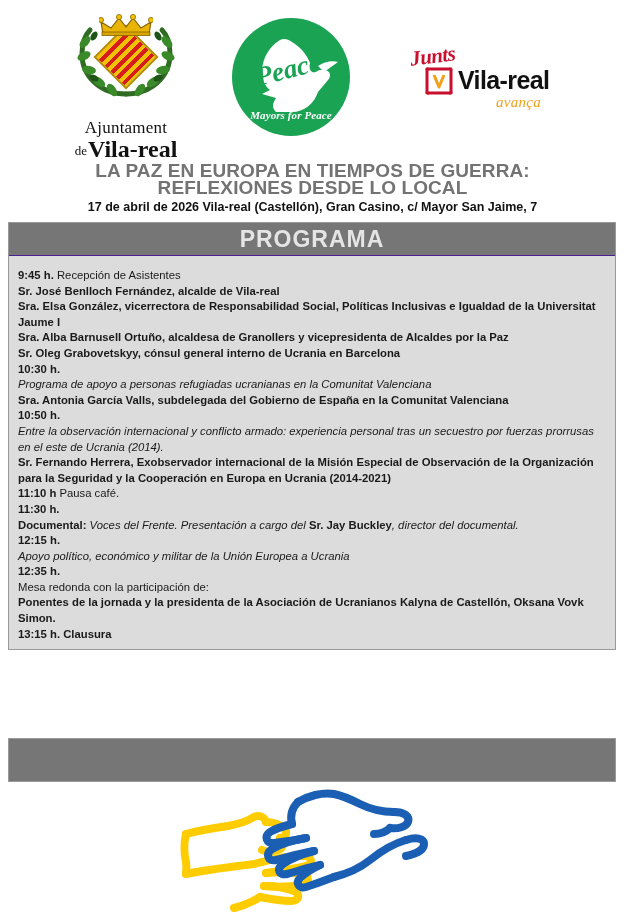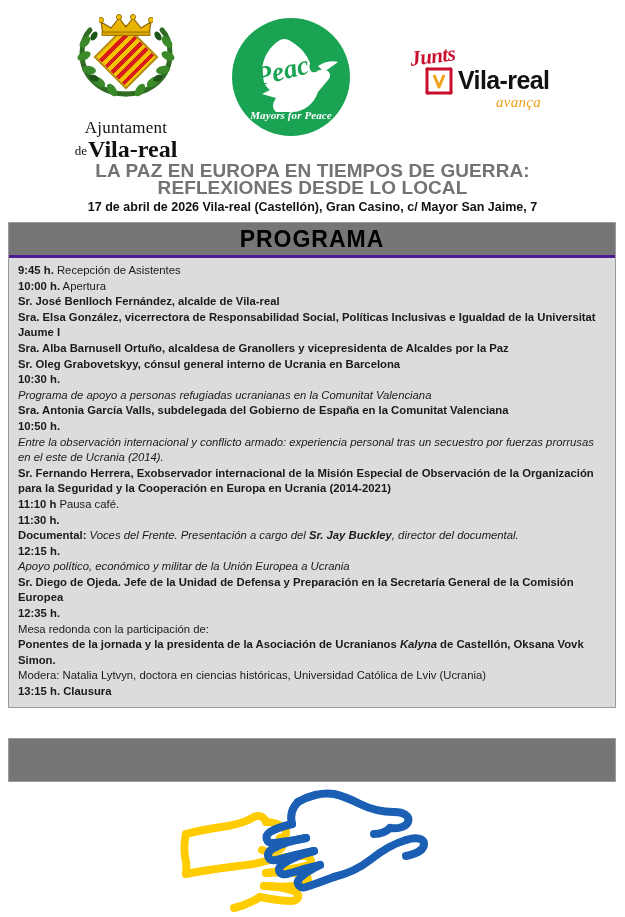--- a/index.html
+++ b/index.html
@@ -186,39 +186,39 @@
     top: 222px;
     width: 608px;
     border: 1px solid #9a9a9a;
     box-sizing: border-box;
   }
   .program-header {
     background: #767676;
     height: 32px;
     line-height: 32px;
     text-align: center;
-    color: #000000;
+    color: #e5e5e5;
     font-size: 23px;
     font-weight: bold;
     letter-spacing: 1px;
-    border-bottom: 3px solid #4c1d95;
+    border-bottom: 1px solid #4c1d95;
   }
   .program-body {
     background: #dcdcdc;
-    padding: 5px 9px 7px 9px;
+    padding: 12px 9px 7px 9px;
   }
   .pline {
     font-size: 11.3px;
     line-height: 15.6px;
     color: #1a1a1a;
     white-space: normal;
   }
   .b { font-weight: bold; }
   .i { font-style: italic; }
-  .bi { font-weight: bold; font-style: italic; }
+  .bi { font-weight: bold; }
 
   
   .gray-band {
     position: absolute;
     left: 8px;
     top: 738px;
     width: 608px;
     height: 44px;
     background: #767676;
     border: 1px solid #9a9a9a;
@@ -302,41 +302,38 @@
 <div class="title-block">
   <div class="title-line">LA PAZ EN EUROPA EN TIEMPOS DE GUERRA:</div>
   <div class="title-line">REFLEXIONES DESDE LO LOCAL</div>
   <div class="title-date">17 de abril de 2026 Vila-real (Castellón), Gran Casino, c/ Mayor San Jaime, 7</div>
 </div>
 
 <div class="program-box">
   <div class="program-header">PROGRAMA</div>
   <div class="program-body" id="program-body">
       <div class="pline"><span class="b">9:45 h.</span><span> Recepción de Asistentes</span></div>
-      <div class="pline"><span class="b">10:00 h.</span><span> Apertura</span></div>
       <div class="pline"><span class="b">Sr. José Benlloch Fernández, alcalde de Vila-real</span></div>
       <div class="pline"><span class="b">Sra. Elsa González, vicerrectora de Responsabilidad Social, Políticas Inclusivas e Igualdad de la Universitat Jaume I</span></div>
       <div class="pline"><span class="b">Sra. Alba Barnusell Ortuño, alcaldesa de Granollers y vicepresidenta de Alcaldes por la Paz</span></div>
       <div class="pline"><span class="b">Sr. Oleg Grabovetskyy, cónsul general interno de Ucrania en Barcelona</span></div>
       <div class="pline"><span class="b">10:30 h.</span></div>
       <div class="pline"><span class="i">Programa de apoyo a personas refugiadas ucranianas en la Comunitat Valenciana</span></div>
       <div class="pline"><span class="b">Sra. Antonia García Valls, subdelegada del Gobierno de España en la Comunitat Valenciana</span></div>
       <div class="pline"><span class="b">10:50 h.</span></div>
       <div class="pline"><span class="i">Entre la observación internacional y conflicto armado: experiencia personal tras un secuestro por fuerzas prorrusas en el este de Ucrania (2014).</span></div>
       <div class="pline"><span class="b">Sr. Fernando Herrera, Exobservador internacional de la Misión Especial de Observación de la Organización para la Seguridad y la Cooperación en Europa en Ucrania (2014-2021)</span></div>
       <div class="pline"><span class="b">11:10 h</span><span> Pausa café.</span></div>
       <div class="pline"><span class="b">11:30 h.</span></div>
       <div class="pline"><span class="b">Documental:</span><span class="i"> Voces del Frente.  Presentación a cargo del </span><span class="bi">Sr. Jay Buckley</span><span class="i">, director del documental.</span></div>
       <div class="pline"><span class="b">12:15 h.</span></div>
       <div class="pline"><span class="i">Apoyo político, económico y militar de la Unión Europea a Ucrania</span></div>
-      <div class="pline"><span class="b">Sr. Diego de Ojeda. Jefe de la Unidad de Defensa y Preparación en la Secretaría General de la Comisión Europea</span></div>
       <div class="pline"><span class="b">12:35 h.</span></div>
       <div class="pline"><span>Mesa redonda con la participación de:</span></div>
       <div class="pline"><span class="b">Ponentes de la jornada y la presidenta de la Asociación de Ucranianos </span><span class="bi">Kalyna</span><span class="b"> de Castellón, Oksana Vovk Simon.</span></div>
-      <div class="pline"><span>Modera: Natalia Lytvyn, doctora en ciencias históricas, Universidad Católica de Lviv (Ucrania)</span></div>
       <div class="pline"><span class="b">13:15 h. Clausura</span></div>
     </div>
 </div>
 
 <div class="gray-band"></div>
 
 <div class="handshake">
   <svg width="265" height="130" viewBox="0 0 265 130">
 
     <g fill="none" stroke="#ffcc00" stroke-width="8" stroke-linecap="round" stroke-linejoin="round">

